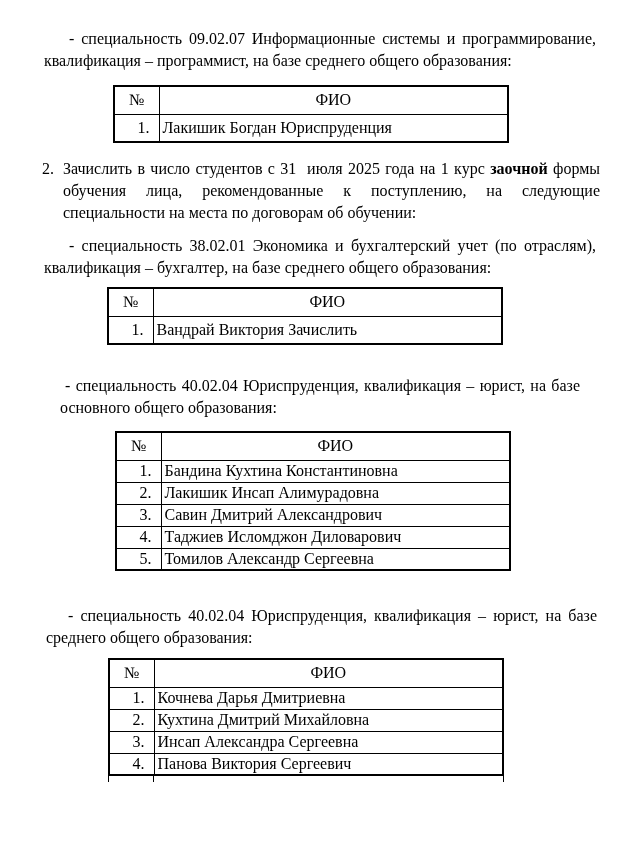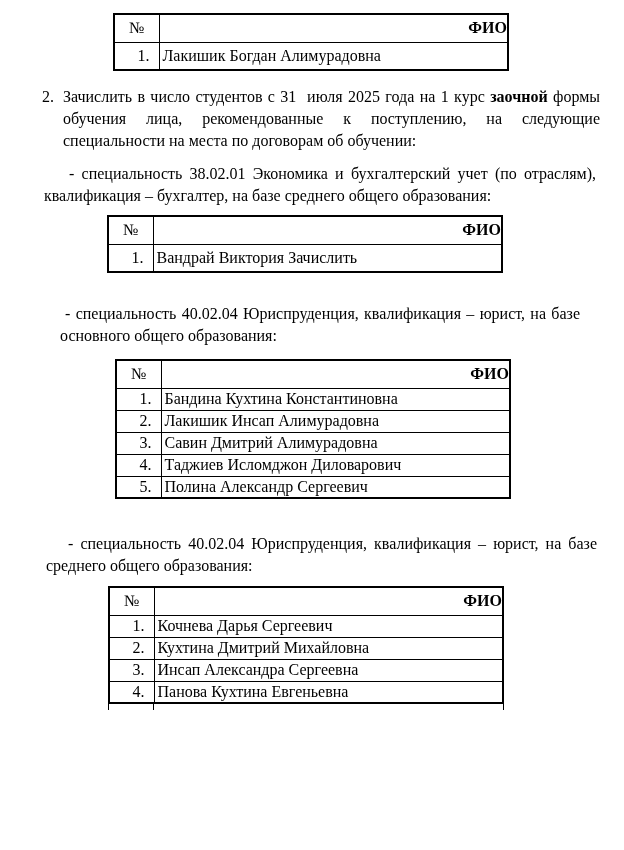--- a/index.html
+++ b/index.html
@@ -34,21 +34,21 @@
     padding:0;
     line-height:20px;
     vertical-align:middle;
     font-size:16px;
     overflow:hidden;
     white-space:nowrap;
   }
   .doc-table tr.hrow{height:28px;}
   .doc-table col.c-num{width:45px;}
   .doc-table th.cnum{font-weight:normal;text-align:center;}
-  .doc-table th.cfio{font-weight:bold;text-align:right;margin-left:43px;}
+  .doc-table th.cfio{font-weight:normal;text-align:center;margin-left:43px;}
   .doc-table td.cnum{text-align:right;padding-right:9px;}
   .doc-table td.cfio{text-align:left;padding-left:3px;}
   .t1{margin:13px 0 0 113px;}
   .t2{margin:8px 0 0 107px;}
   .t3{margin:12px 0 0 115px;}
   .t4{margin:9px 0 0 108px;}
   .t1 tr.brow,.t2 tr.brow{height:28px;}
   .t3 tr.brow{height:22px;}
   .t4 tr.brow{height:22px;}
 
@@ -61,34 +61,35 @@
   .stub .vl{position:absolute;top:0;width:1px;height:6px;background:#000;}
   .stub .vl.l{left:0;}
   .stub .vl.m{left:45px;}
   .stub .vl.r{right:0;}
 </style>
 </head>
 <body>
 
 <div class="page">
 
+  <p class="para para-spec1">- специальность 09.02.07 Информационные системы и программирование, квалификация – программист, на базе среднего общего образования:</p>
 
   <table class="doc-table t1">
     <colgroup>
         <col class="c-num">
         <col>
       </colgroup>
     <tbody>
         <tr class="hrow">
       <th class="cnum">№</th>
       <th class="cfio">ФИО</th>
     </tr>
     <tr class="brow">
       <td class="cnum">1.</td>
-      <td class="cfio">Лакишик Богдан Алимурадовна</td>
+      <td class="cfio">Лакишик Богдан Юриспруденция</td>
     </tr>
   </tbody>
     </table>
 
   <div class="num-para">
     <span class="num">2.</span>
     <p class="num-body"><span>Зачислить в число студентов с 31&nbsp; июля 2025 года на 1 курс </span><b>заочной</b><span> формы обучения лица, рекомендованные к поступлению, на следующие специальности на места по договорам об обучении:</span></p>
   </div>
 
   <p class="para para-spec2">- специальность 38.02.01 Экономика и бухгалтерский учет (по отраслям), квалификация – бухгалтер, на базе среднего общего образования:</p>
@@ -125,60 +126,60 @@
     <tr class="brow">
       <td class="cnum">1.</td>
       <td class="cfio">Бандина Кухтина Константиновна</td>
     </tr>
     <tr class="brow">
       <td class="cnum">2.</td>
       <td class="cfio">Лакишик Инсап Алимурадовна</td>
     </tr>
     <tr class="brow">
       <td class="cnum">3.</td>
-      <td class="cfio">Савин Дмитрий Алимурадовна</td>
+      <td class="cfio">Савин Дмитрий Александрович</td>
     </tr>
     <tr class="brow">
       <td class="cnum">4.</td>
       <td class="cfio">Таджиев Исломджон Диловарович</td>
     </tr>
     <tr class="brow">
       <td class="cnum">5.</td>
-      <td class="cfio">Полина Александр Сергеевич</td>
+      <td class="cfio">Томилов Александр Сергеевна</td>
     </tr>
   </tbody>
     </table>
 
   <p class="para para-spec4">- специальность 40.02.04 Юриспруденция, квалификация – юрист, на базе среднего общего образования:</p>
 
   <table class="doc-table t4">
     <colgroup>
         <col class="c-num">
         <col>
       </colgroup>
     <tbody>
         <tr class="hrow">
       <th class="cnum">№</th>
       <th class="cfio">ФИО</th>
     </tr>
     <tr class="brow">
       <td class="cnum">1.</td>
-      <td class="cfio">Кочнева Дарья Сергеевич</td>
+      <td class="cfio">Кочнева Дарья Дмитриевна</td>
     </tr>
     <tr class="brow">
       <td class="cnum">2.</td>
       <td class="cfio">Кухтина Дмитрий Михайловна</td>
     </tr>
     <tr class="brow">
       <td class="cnum">3.</td>
       <td class="cfio">Инсап Александра Сергеевна</td>
     </tr>
     <tr class="brow">
       <td class="cnum">4.</td>
-      <td class="cfio">Панова Кухтина Евгеньевна</td>
+      <td class="cfio">Панова Виктория Сергеевич</td>
     </tr>
   </tbody>
     </table>
 
   <div class="stub">
     <span class="vl l"></span>
     <span class="vl m"></span>
     <span class="vl r"></span>
   </div>
 

